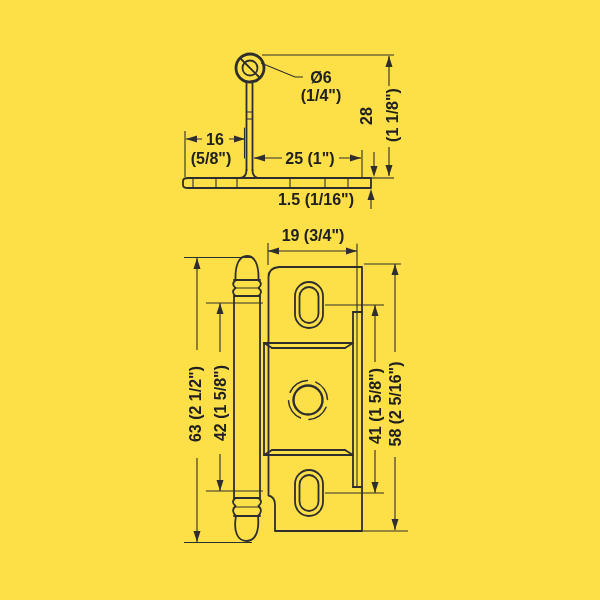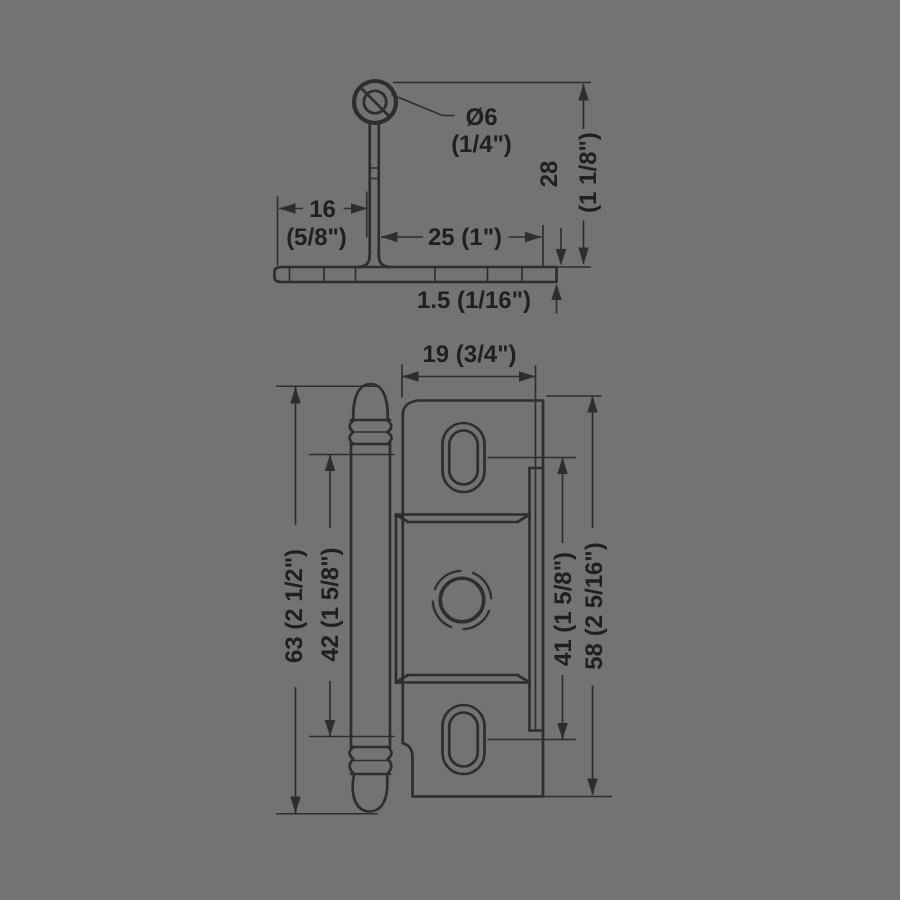--- a/index.html
+++ b/index.html
@@ -1,16 +1,16 @@
 <!DOCTYPE html>
 <html><head>
 <meta charset="utf-8">
 <style>
   html,body{margin:0;padding:0;background:#fff;}
-  .stage{position:relative;width:600px;height:600px;background:#737373;overflow:hidden;}
+  .stage{position:relative;width:600px;height:600px;background:#fde047;overflow:hidden;}
   svg{display:block;}
   .obj{stroke:#2e2e2e;stroke-width:1.8;fill:none;stroke-linecap:round;stroke-linejoin:round;}
   .heavy{stroke-width:2.8;}
   .thin{stroke-width:1.1;}
   .dim{stroke:#2e2e2e;stroke-width:1.1;fill:none;stroke-linecap:butt;}
   .arr{fill:#2e2e2e;stroke:none;}
   .lbl{font-family:"Liberation Sans",sans-serif;font-weight:bold;font-size:16px;fill:#202020;text-anchor:middle;}
 </style>
 </head>
 <body>

